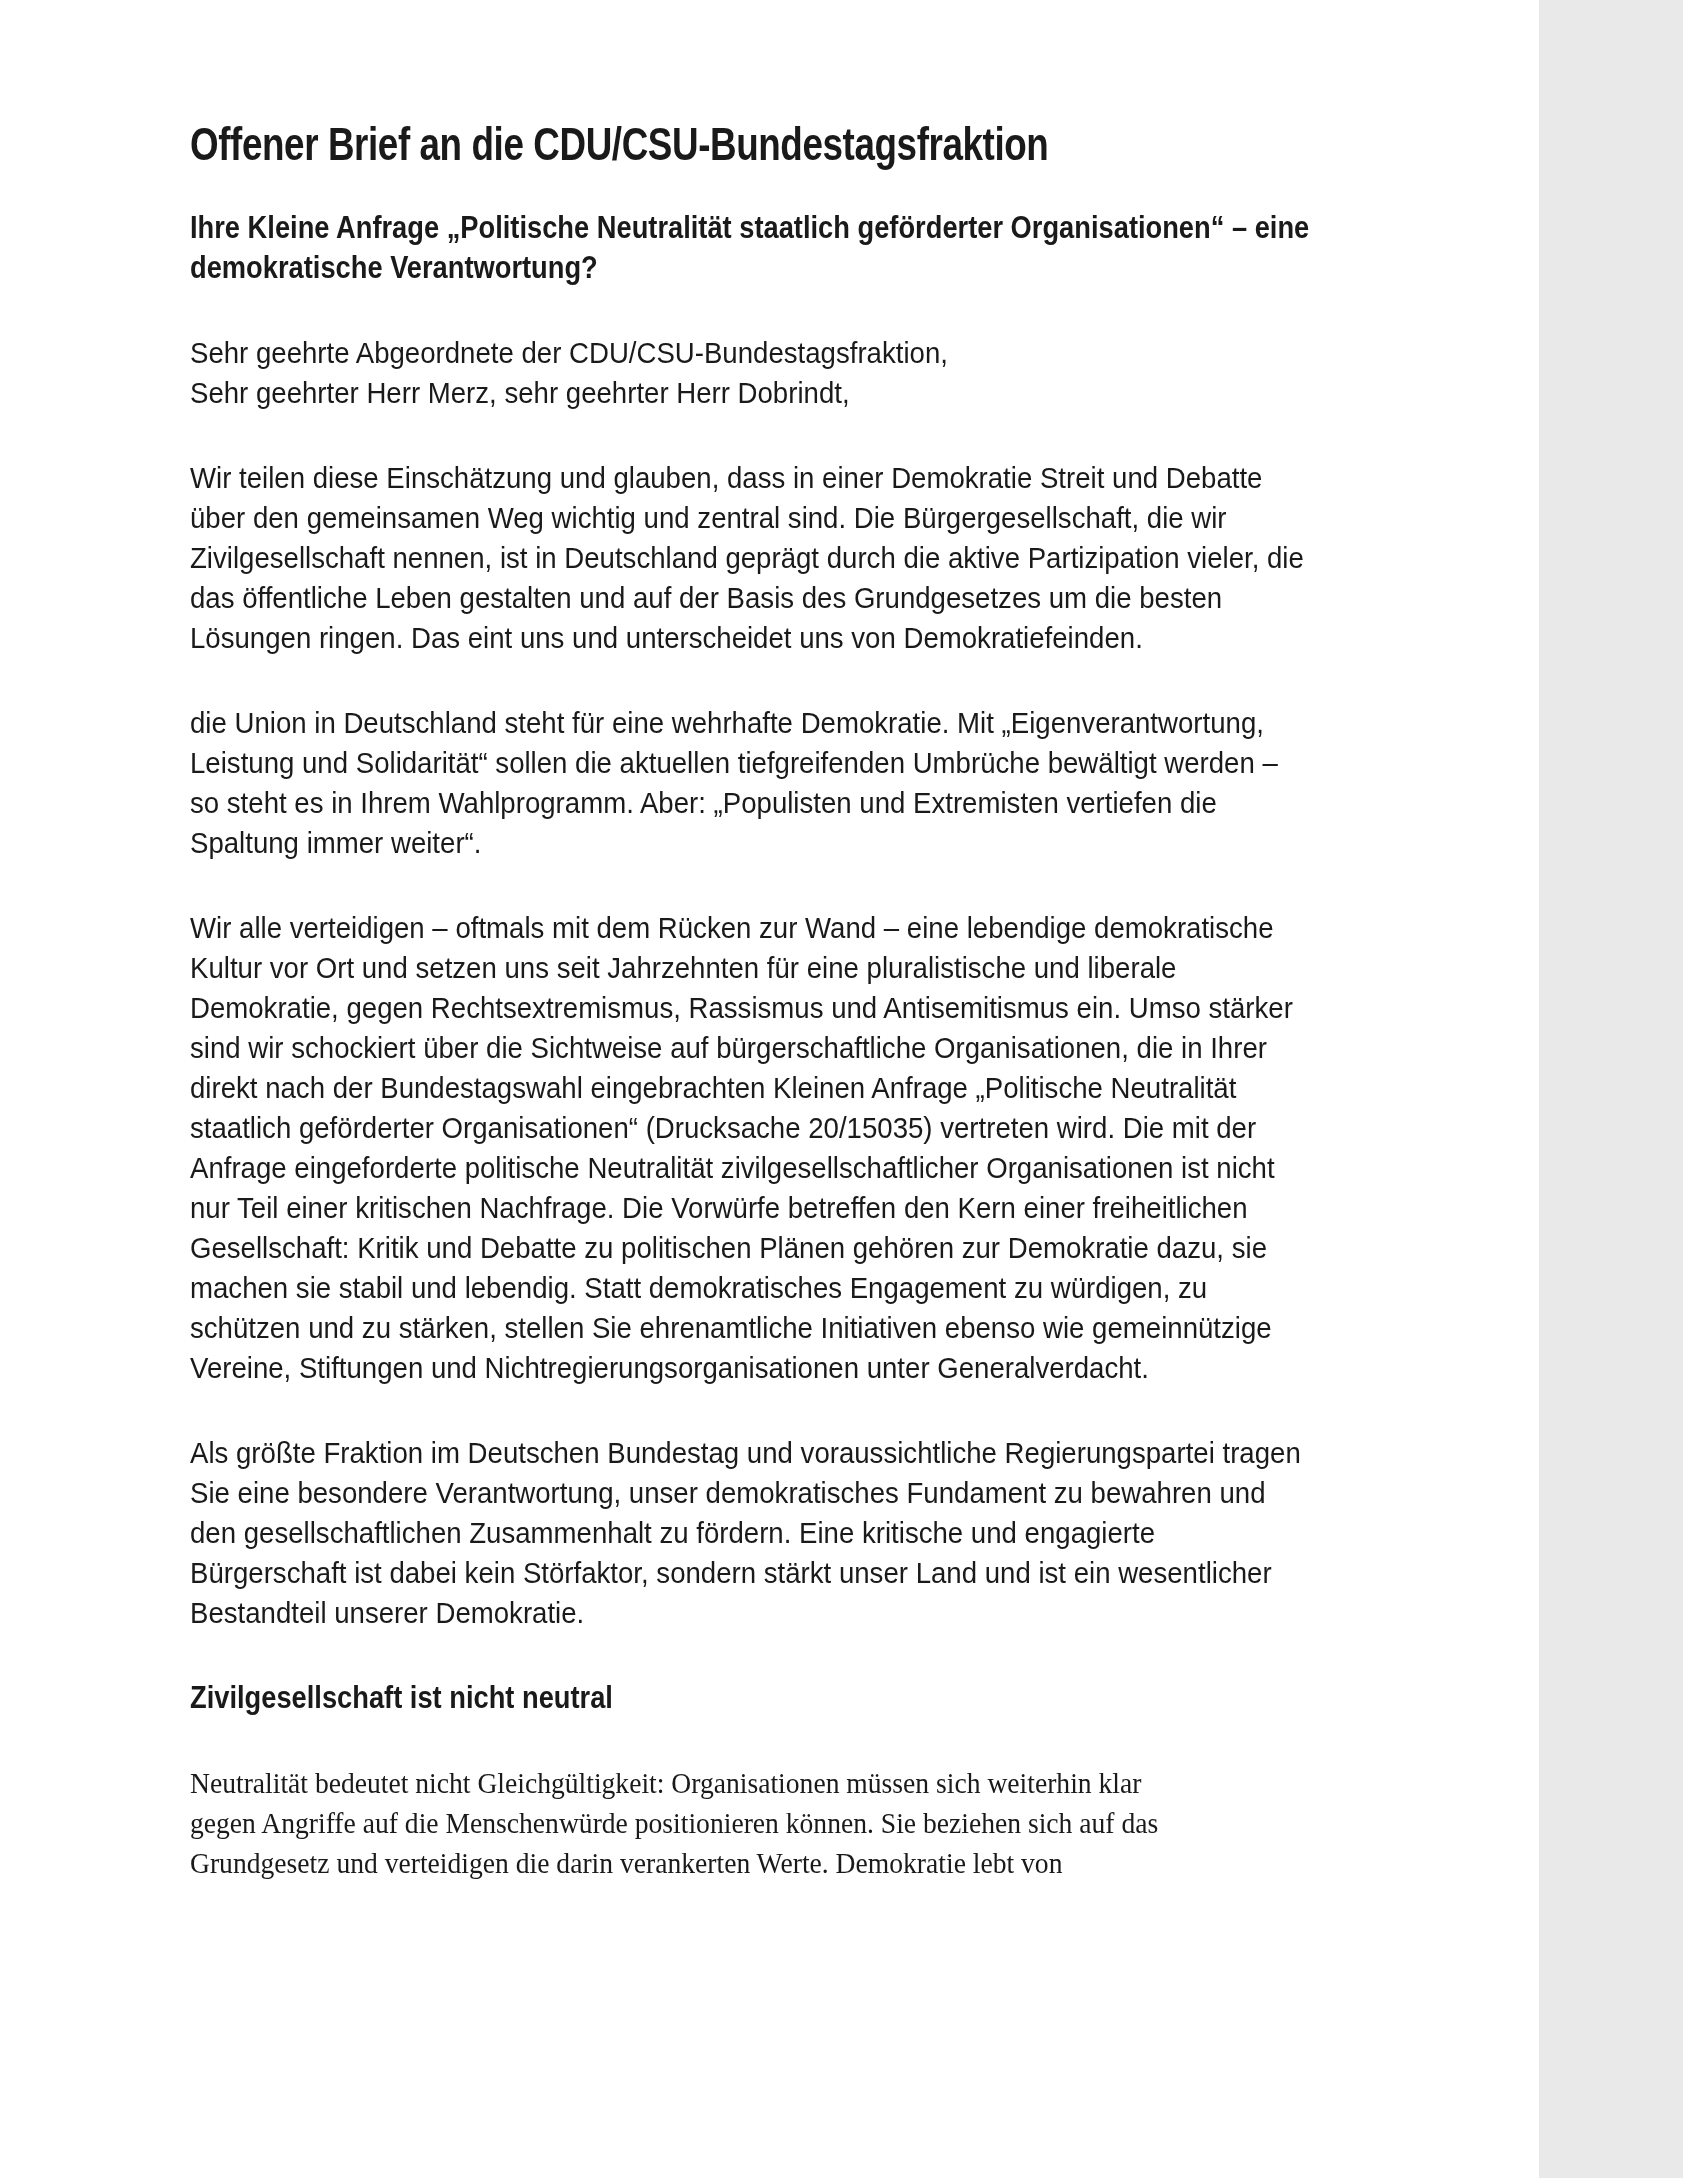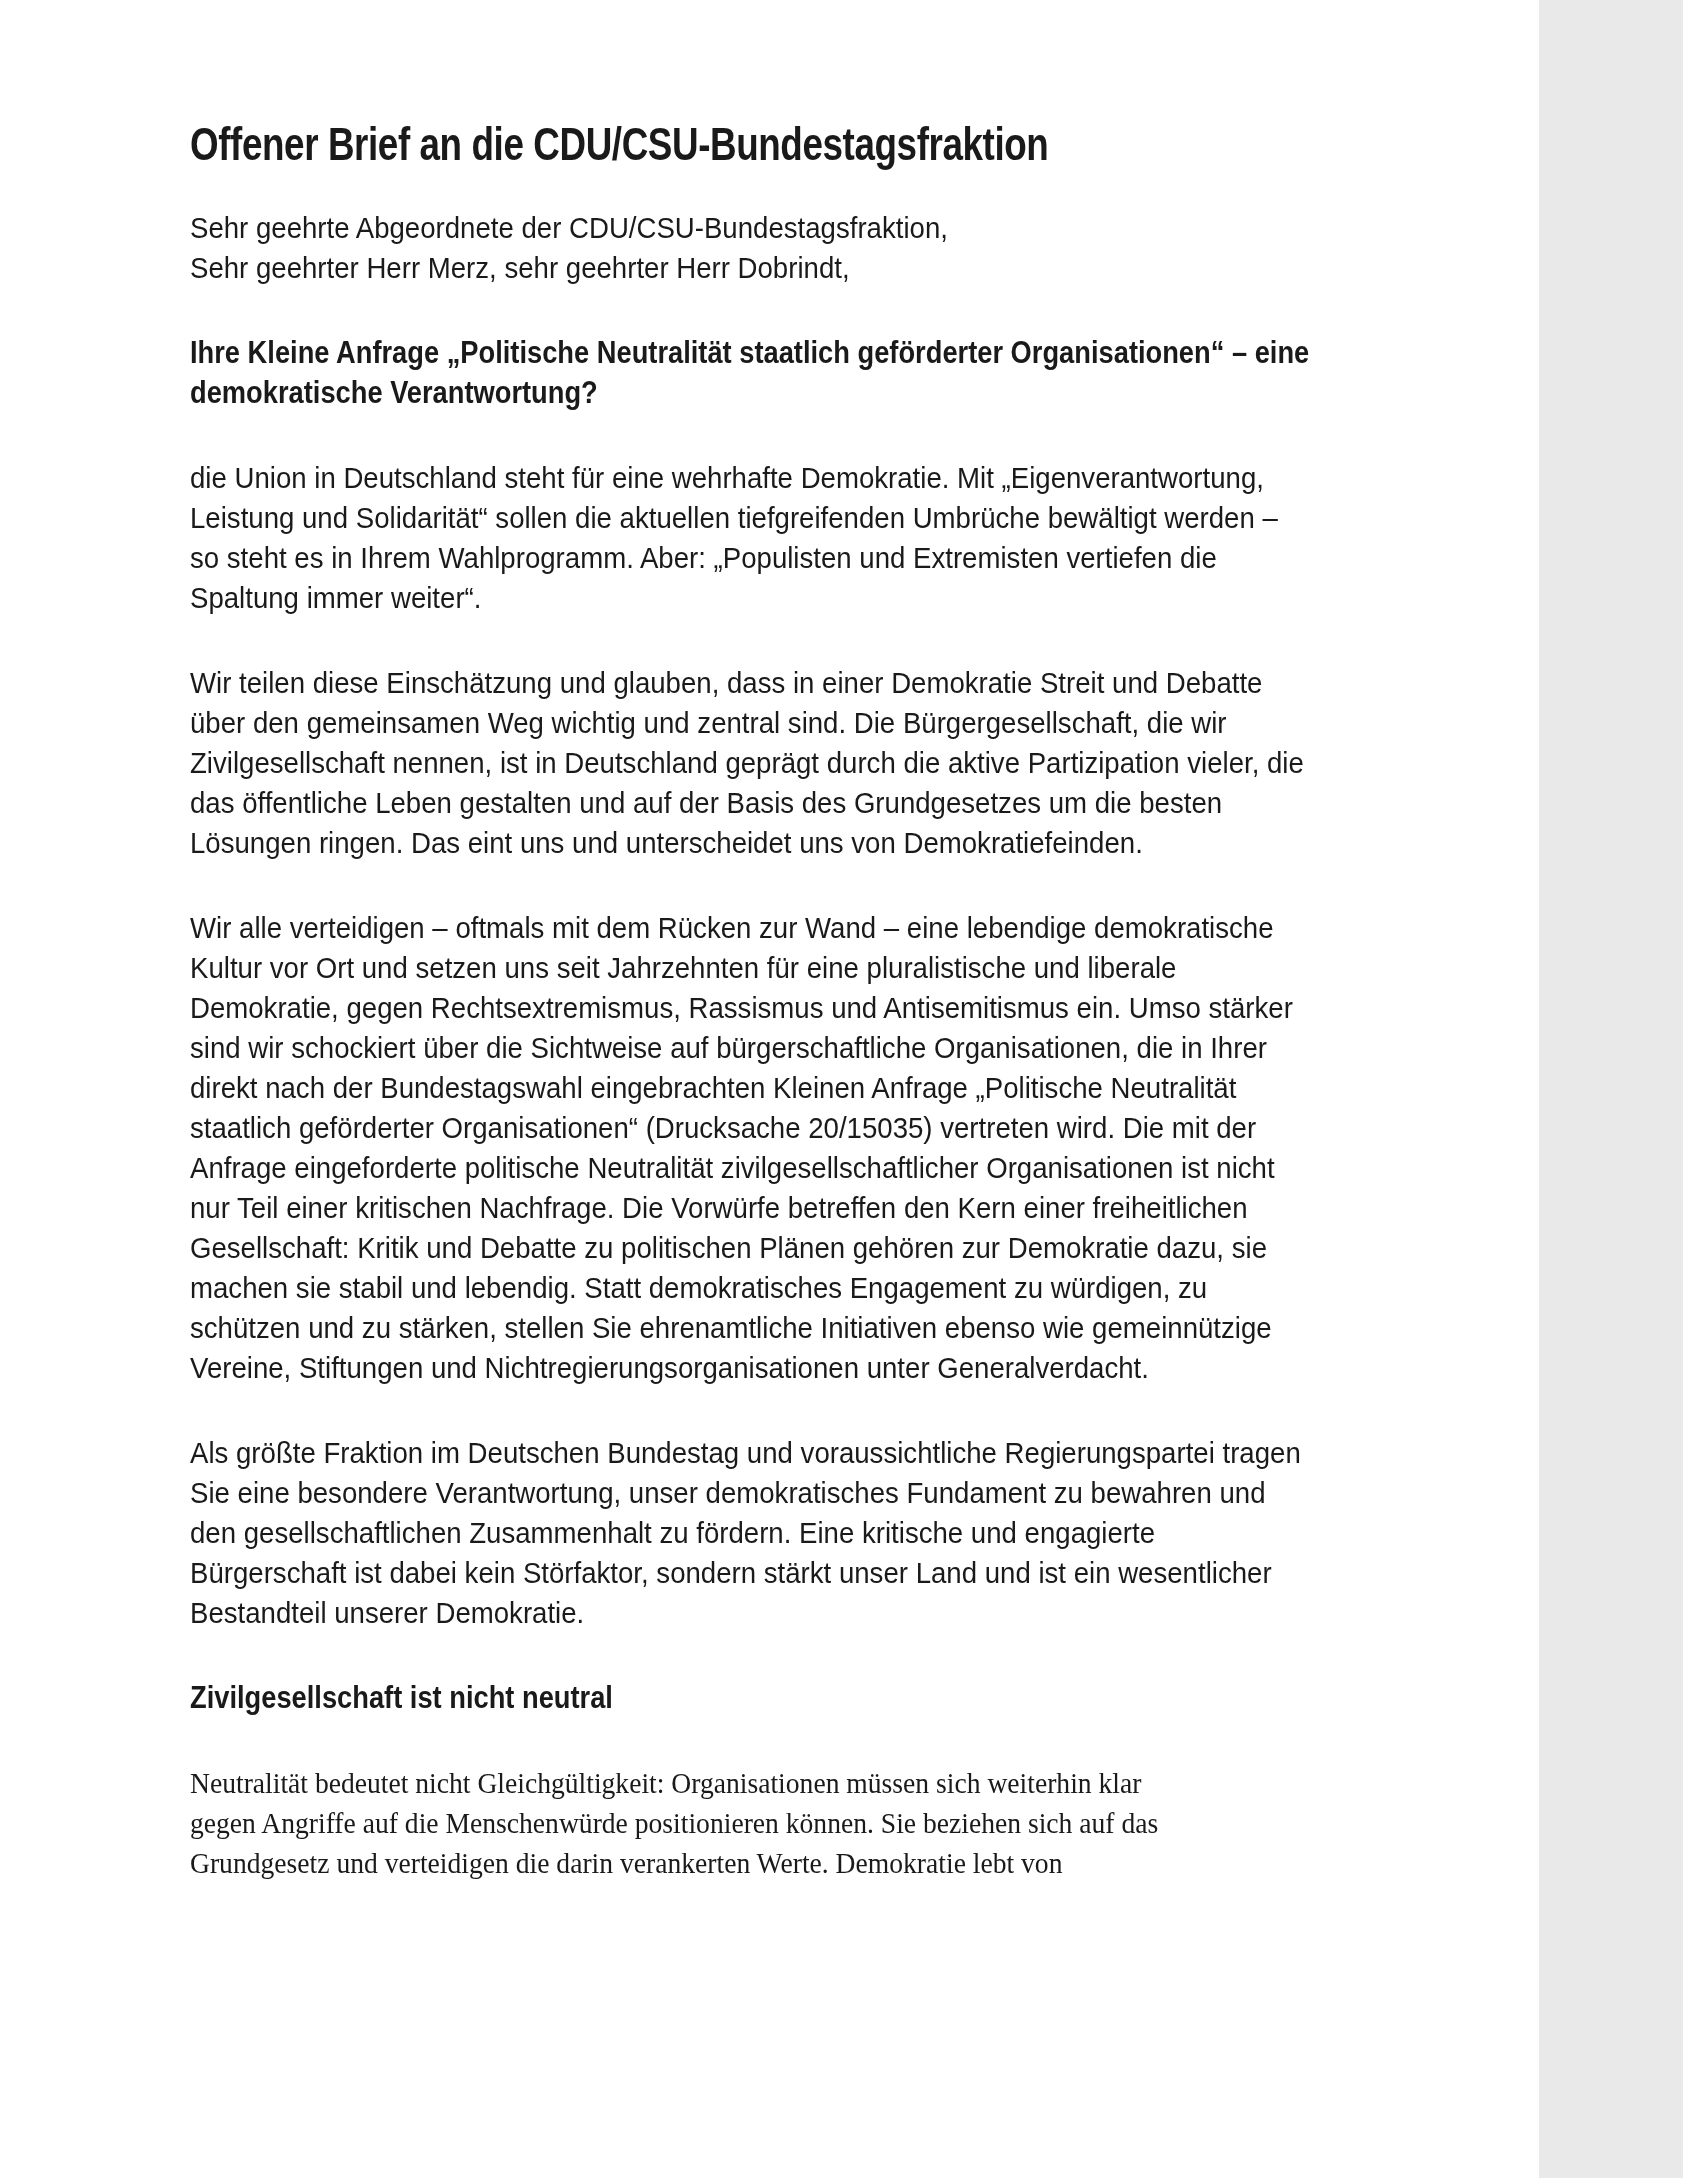--- a/index.html
+++ b/index.html
@@ -42,40 +42,40 @@
     font-size: 31px;
     transform: scaleX(0.88);
   }
 </style>
 </head>
 <body>
 
 <div class="page" style="background: rgb(255, 255, 255); color: rgb(26, 26, 26);">
   <h1 class="doc-title">Offener Brief an die CDU/CSU-Bundestagsfraktion</h1>
   <div id="doc-blocks">
-      <div class="block paragraph">
-        <div class="line">Sehr geehrte Abgeordnete der CDU/CSU-Bundestagsfraktion,</div>
-        <div class="line">Sehr geehrter Herr Merz, sehr geehrter Herr Dobrindt,</div>
-      </div>
       <div class="block subheading">
         <div class="line">Ihre Kleine Anfrage „Politische Neutralität staatlich geförderter Organisationen“ – eine</div>
         <div class="line">demokratische Verantwortung?</div>
       </div>
       <div class="block paragraph">
-        <div class="line">die Union in Deutschland steht für eine wehrhafte Demokratie. Mit „Eigenverantwortung,</div>
-        <div class="line">Leistung und Solidarität“ sollen die aktuellen tiefgreifenden Umbrüche bewältigt werden –</div>
-        <div class="line">so steht es in Ihrem Wahlprogramm. Aber: „Populisten und Extremisten vertiefen die</div>
-        <div class="line">Spaltung immer weiter“.</div>
+        <div class="line">Sehr geehrte Abgeordnete der CDU/CSU-Bundestagsfraktion,</div>
+        <div class="line">Sehr geehrter Herr Merz, sehr geehrter Herr Dobrindt,</div>
       </div>
       <div class="block paragraph">
         <div class="line">Wir teilen diese Einschätzung und glauben, dass in einer Demokratie Streit und Debatte</div>
         <div class="line">über den gemeinsamen Weg wichtig und zentral sind. Die Bürgergesellschaft, die wir</div>
         <div class="line">Zivilgesellschaft nennen, ist in Deutschland geprägt durch die aktive Partizipation vieler, die</div>
         <div class="line">das öffentliche Leben gestalten und auf der Basis des Grundgesetzes um die besten</div>
         <div class="line">Lösungen ringen. Das eint uns und unterscheidet uns von Demokratiefeinden.</div>
+      </div>
+      <div class="block paragraph">
+        <div class="line">die Union in Deutschland steht für eine wehrhafte Demokratie. Mit „Eigenverantwortung,</div>
+        <div class="line">Leistung und Solidarität“ sollen die aktuellen tiefgreifenden Umbrüche bewältigt werden –</div>
+        <div class="line">so steht es in Ihrem Wahlprogramm. Aber: „Populisten und Extremisten vertiefen die</div>
+        <div class="line">Spaltung immer weiter“.</div>
       </div>
       <div class="block paragraph">
         <div class="line">Wir alle verteidigen – oftmals mit dem Rücken zur Wand – eine lebendige demokratische</div>
         <div class="line">Kultur vor Ort und setzen uns seit Jahrzehnten für eine pluralistische und liberale</div>
         <div class="line">Demokratie, gegen Rechtsextremismus, Rassismus und Antisemitismus ein. Umso stärker</div>
         <div class="line">sind wir schockiert über die Sichtweise auf bürgerschaftliche Organisationen, die in Ihrer</div>
         <div class="line">direkt nach der Bundestagswahl eingebrachten Kleinen Anfrage „Politische Neutralität</div>
         <div class="line">staatlich geförderter Organisationen“ (Drucksache 20/15035) vertreten wird. Die mit der</div>
         <div class="line">Anfrage eingeforderte politische Neutralität zivilgesellschaftlicher Organisationen ist nicht</div>
         <div class="line">nur Teil einer kritischen Nachfrage. Die Vorwürfe betreffen den Kern einer freiheitlichen</div>

